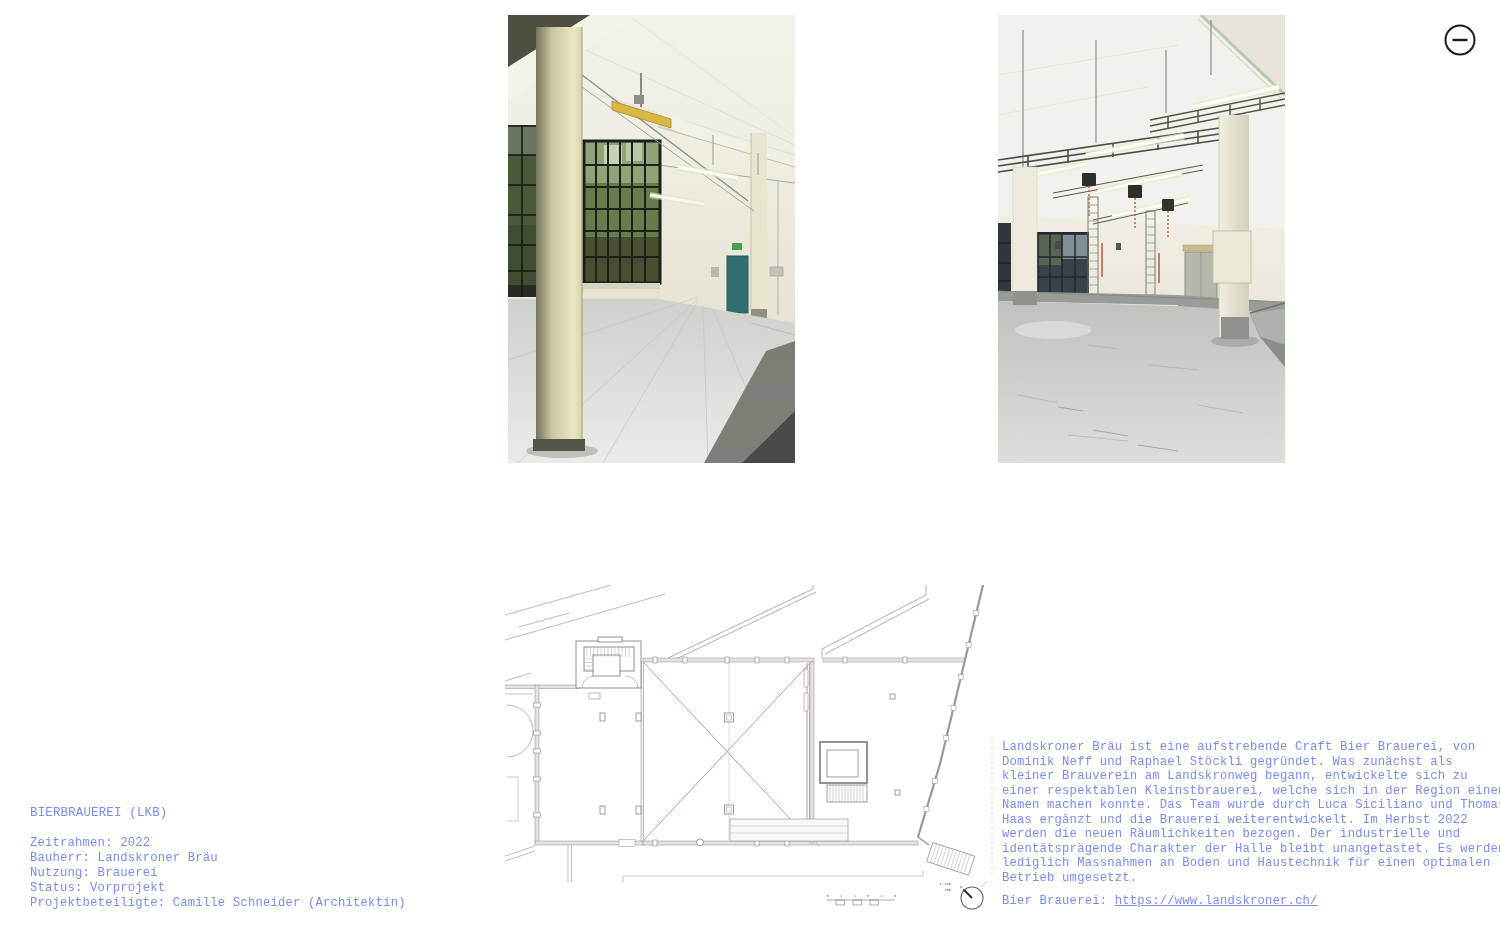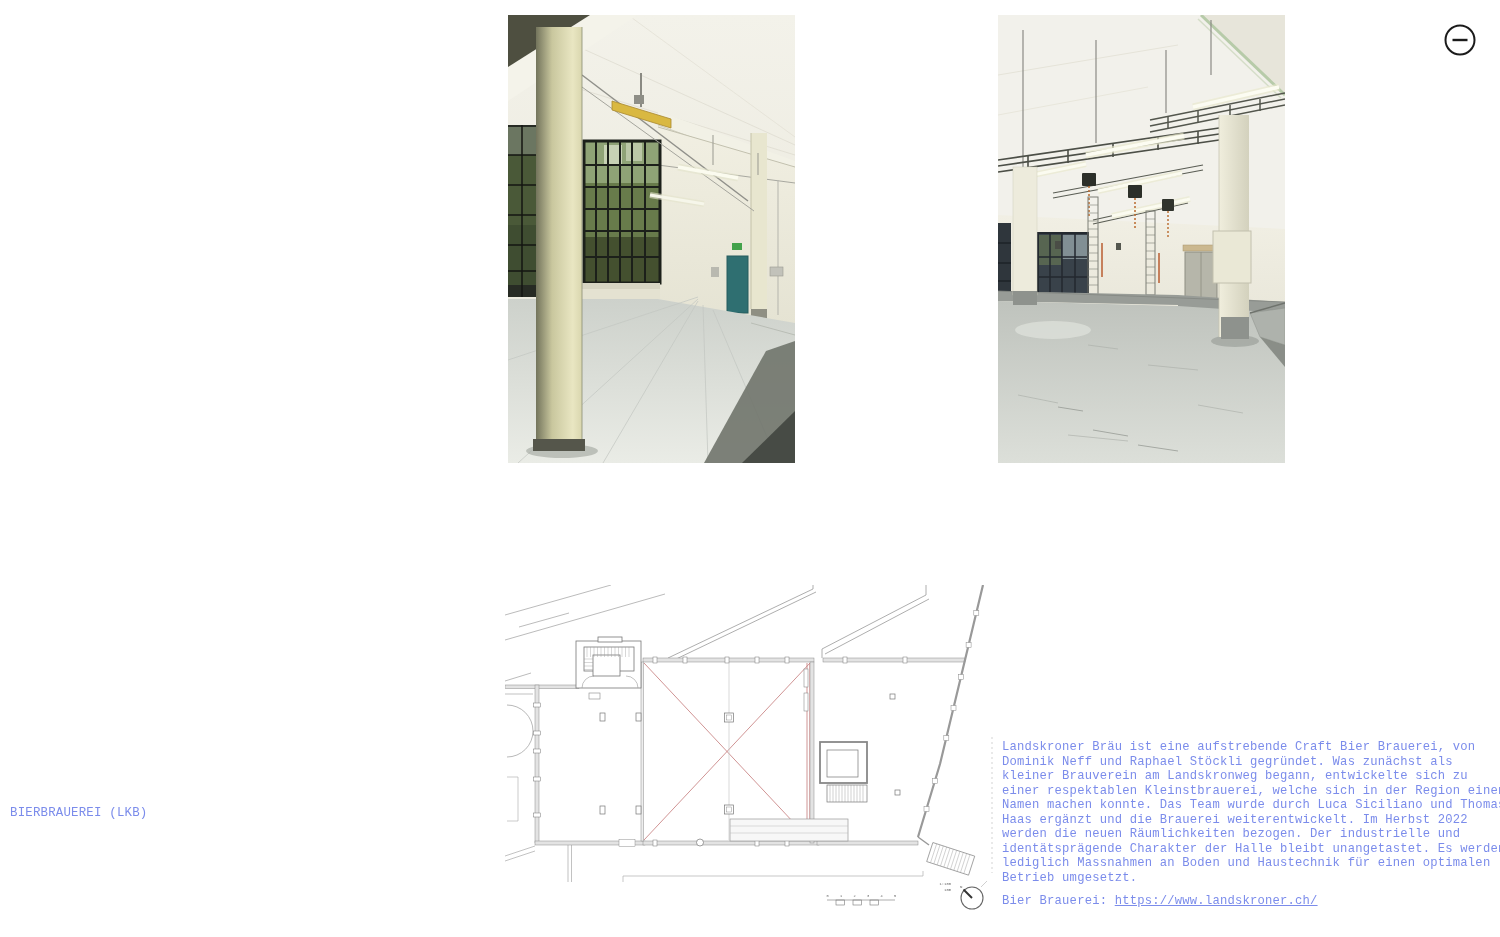--- a/index.html
+++ b/index.html
@@ -10,21 +10,21 @@
   html,body{margin:0;padding:0;background:var(--background);}
   .canvas{position:relative;width:1500px;height:937px;background:var(--background);overflow:hidden;
           font-family:"Liberation Mono","DejaVu Sans Mono",monospace;}
   .photo{position:absolute;margin:0;top:15px;width:287px;height:448px;padding:0;cursor:pointer;}
   .photo svg{display:block;width:100%;height:100%;}
   .photo.p1{left:508px;}
   .photo.p2{left:998px;}
   .plan{position:absolute;margin:0;left:505px;top:585px;width:490px;height:350px;cursor:pointer;}
   .plan svg{display:block;width:100%;height:100%;}
   .collapse{position:absolute;left:1443px;top:23px;width:34px;height:34px;border:none;background:transparent;padding:0;cursor:pointer;}
-  .info{position:absolute;left:10px;top:806px;color:var(--text_blue);}
+  .info{position:absolute;left:30px;top:806px;color:var(--text_blue);}
   .info h1{font-size:12.4px;font-weight:normal;margin:0 0 16px 0;letter-spacing:.2px;}
   .details{font-size:12.2px;line-height:14.9px;letter-spacing:.2px;}
   .desc{position:absolute;left:1002px;top:740px;width:500px;color:var(--text_blue);}
   .para{font-size:12.2px;line-height:14.55px;letter-spacing:.2px;white-space:pre;}
   .linkline{font-size:12.2px;margin-top:9px;letter-spacing:.2px;}
   .linkline a{color:var(--text_blue);text-decoration:underline;cursor:pointer;}
   text{font-family:"Liberation Mono","DejaVu Sans Mono",monospace;}
 </style>
 </head>
 <body>
@@ -410,20 +410,27 @@
         <circle cx="467" cy="313" r="11" fill="#ffffff" stroke="#666666" stroke-width="1.1"></circle>
         <line x1="467" y1="313" x2="458.5" y2="304.5" stroke="#333333" stroke-width="2"></line>
         <line x1="476" y1="302" x2="482" y2="296" stroke="#bbbbbb" stroke-width="0.7"></line>
         <text x="455" y="303" font-size="4" fill="#555555">N</text>
       </g>
     </svg>
   </figure>
 
   <section class="info">
     <h1>BIERBRAUEREI (LKB)</h1>
+    <div class="details">
+        <div class="detail-line">Zeitrahmen: 2022</div>
+        <div class="detail-line">Bauherr: Landskroner Bräu</div>
+        <div class="detail-line">Nutzung: Brauerei</div>
+        <div class="detail-line">Status: Vorprojekt</div>
+        <div class="detail-line">Projektbeteiligte: Camille Schneider (Architektin)</div>
+      </div>
   </section>
 
   <section class="desc">
     <div class="para"><div class="desc-line">Landskroner Bräu ist eine aufstrebende Craft Bier Brauerei, von</div><div class="desc-line">Dominik Neff und Raphael Stöckli gegründet. Was zunächst als</div><div class="desc-line">kleiner Brauverein am Landskronweg begann, entwickelte sich zu</div><div class="desc-line">einer respektablen Kleinstbrauerei, welche sich in der Region einen</div><div class="desc-line">Namen machen konnte. Das Team wurde durch Luca Siciliano und Thomas</div><div class="desc-line">Haas ergänzt und die Brauerei weiterentwickelt. Im Herbst 2022</div><div class="desc-line">werden die neuen Räumlichkeiten bezogen. Der industrielle und</div><div class="desc-line">identätsprägende Charakter der Halle bleibt unangetastet. Es werden</div><div class="desc-line">lediglich Massnahmen an Boden und Haustechnik für einen optimalen</div><div class="desc-line">Betrieb umgesetzt.</div></div>
     <div class="linkline">
       <span>Bier Brauerei: </span><a href="#">https://www.landskroner.ch/</a>
     </div>
   </section>
 
 </div>

